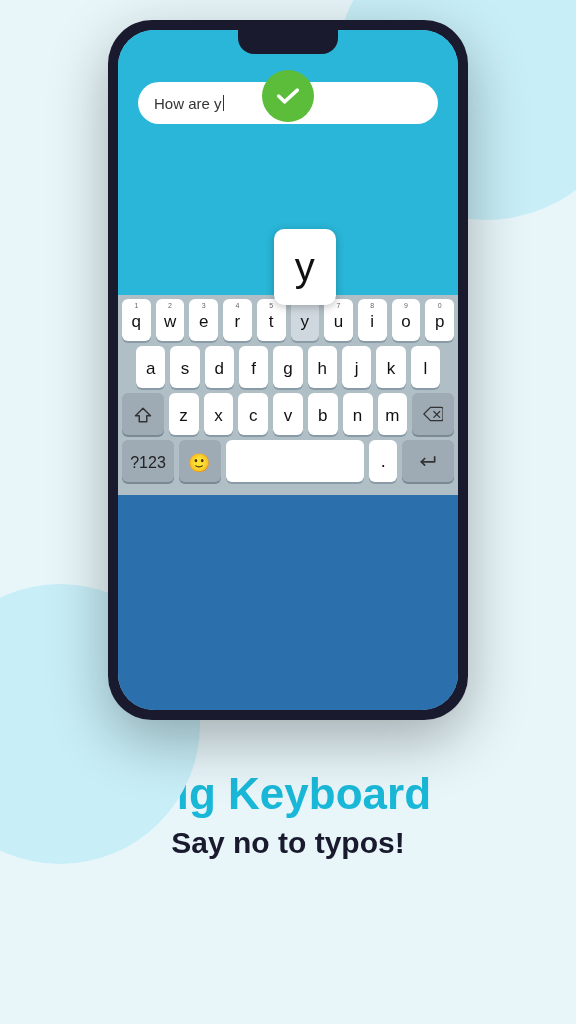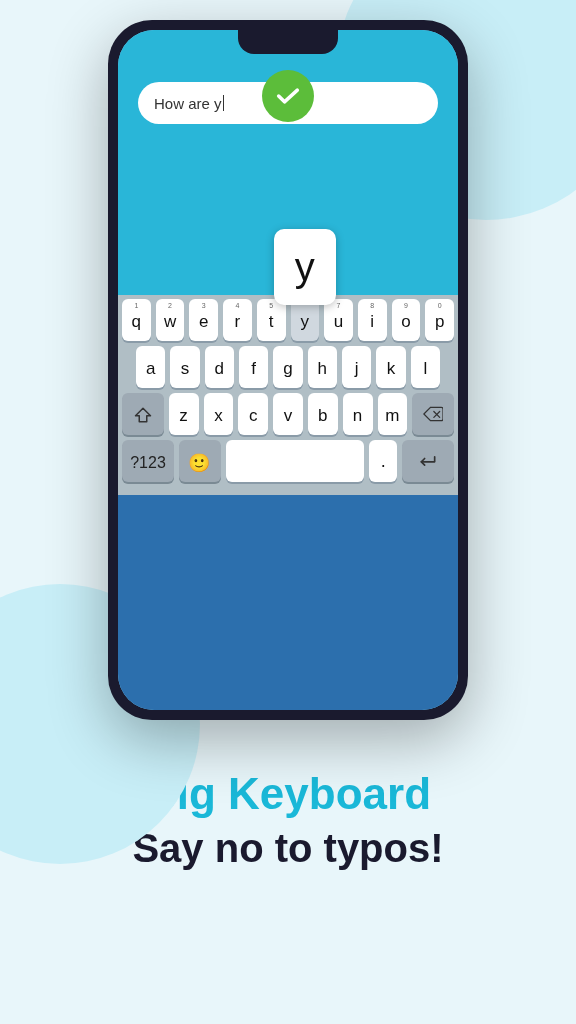--- a/index.html
+++ b/index.html
@@ -254,21 +254,21 @@
 
     .big-keyboard-title {
       font-size: 44px;
       font-weight: 800;
       color: #1ab8d8;
       line-height: 1.1;
       margin-bottom: 8px;
     }
 
     .big-keyboard-sub {
-      font-size: 40px;
+      font-size: 30px;
       font-weight: 800;
       color: #1a1a2e;
     }
 
     .screen-bottom-blue {
       flex: 1;
       width: 100%;
       background: #2c6fad;
     }
   </style>

